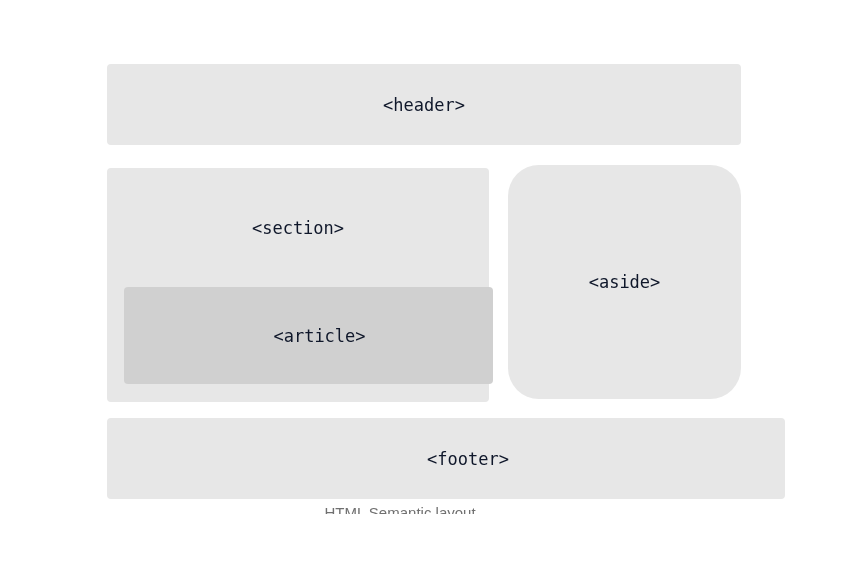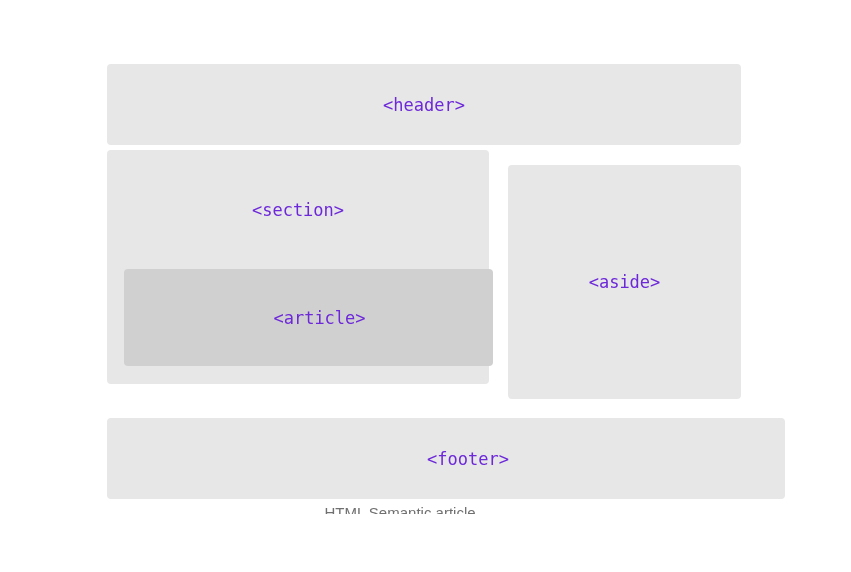--- a/index.html
+++ b/index.html
@@ -16,52 +16,52 @@
     font-family: "DejaVu Sans Mono", "Liberation Mono", monospace;
   }
   .box {
     position: absolute;
     background: #e7e7e7;
     border-radius: 4px;
   }
   .tag-label {
     font-family: "DejaVu Sans Mono", "Liberation Mono", monospace;
     font-size: 17px;
-    color: #6d28d9;
+    color: #0f172a;
     white-space: nowrap;
   }
   .flex-center {
     display: flex;
     align-items: center;
     justify-content: center;
   }
   .header-box {
     left: 107px; top: 64px;
     width: 634px; height: 81px;
   }
   .section-box {
-    left: 107px; top: 150px;
+    left: 107px; top: 168px;
     width: 382px; height: 234px;
   }
   .section-label-area {
     position: absolute;
     left: 0; top: 0; right: 0;
     height: 119px;
   }
   .article-box {
     position: absolute;
     left: 17px; top: 119px;
     width: 347px; height: 97px;
     background: #d0d0d0;
     border-radius: 4px;
     padding-left: 22px;
   }
   .aside-box {
     left: 508px; top: 165px;
-    width: 233px; height: 234px;
+    width: 233px; height: 234px; border-radius: 31px;
   }
   .footer-box {
     left: 107px; top: 418px;
     width: 634px; height: 81px; padding-left: 44px;
   }
   .caption-clip {
     position: absolute;
     left: 280px; top: 503px;
     width: 240px; height: 11px;
     overflow: hidden;
@@ -96,16 +96,16 @@
 
   <div class="box aside-box flex-center">
     <span class="tag-label">&lt;aside&gt;</span>
   </div>
 
   <div class="box footer-box flex-center">
     <span class="tag-label">&lt;footer&gt;</span>
   </div>
 
   <div class="caption-clip">
-    <span class="caption-text">HTML Semantic article</span>
+    <span class="caption-text">HTML Semantic layout</span>
   </div>
 
 </div>
 
 </body></html>

